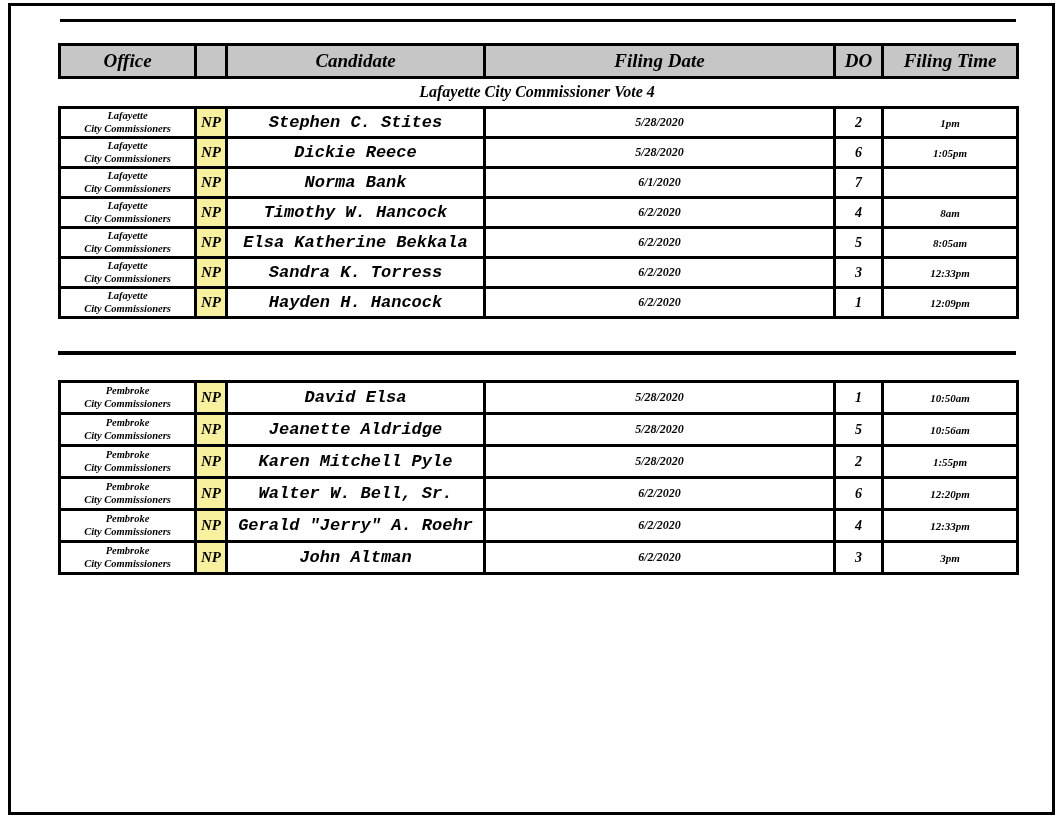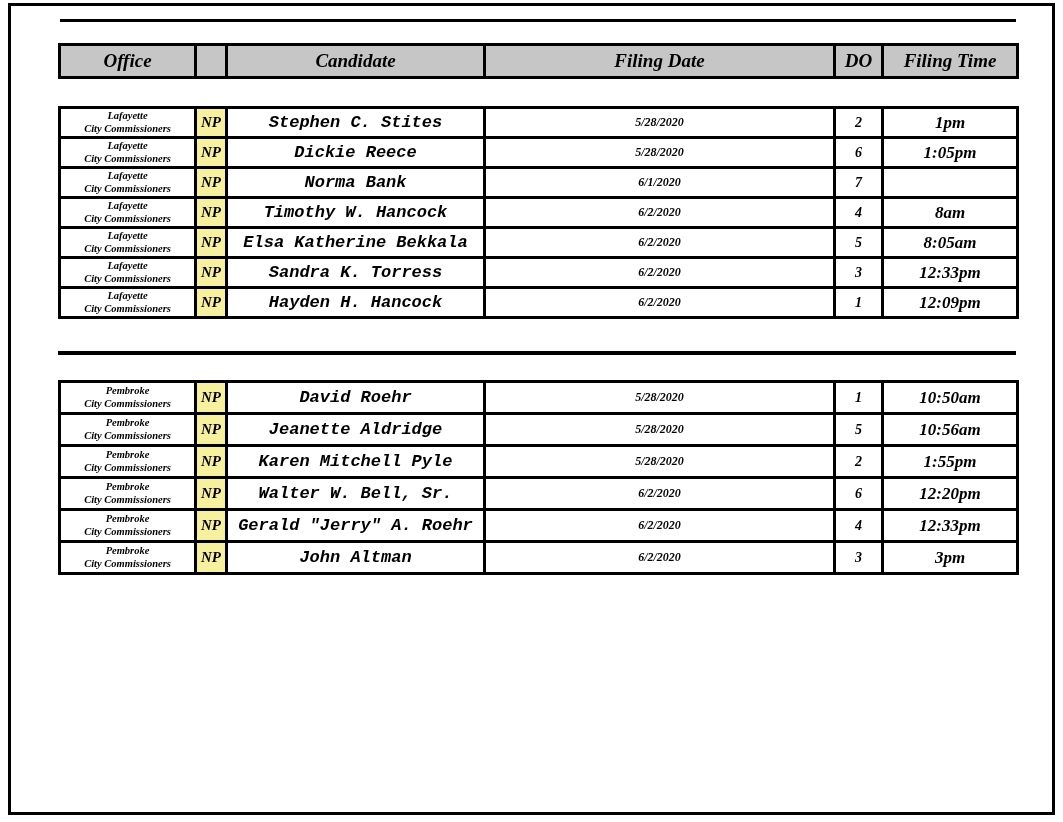--- a/index.html
+++ b/index.html
@@ -50,21 +50,21 @@
   [data-section="1"] td{height:29px;}
   .office-cell{font-size:10.5px;line-height:1.2;}
   .office-cell .l1,.office-cell .l2{display:block;}
   .party-cell{
     background:var(--party-bg);
     font-size:15px;padding:0;font-style:italic;
   }
   .candidate-cell{font-size:17px;font-family:Liberation Mono, monospace;}
   .date-cell{font-size:12px;}
   .do-cell{font-size:14px;}
-  .time-cell{font-size:17px;}
+  .time-cell{font-size:11px;}
   .section-title{
     position:absolute;left:47px;width:958px;
     text-align:center;font-style:italic;font-weight:bold;
     font-size:16px;line-height:22px;
   }
   .hdr-table{top:37px;}
   .t-1{top:100px;}
   .title-1{top:75px;}
   .rule-2{top:345px;}
   .title-2{top:352px;}
@@ -91,20 +91,21 @@
         <th>Office</th>
         <th></th>
         <th>Candidate</th>
         <th>Filing Date</th>
         <th>DO</th>
         <th>Filing Time</th>
       </tr>
     </tbody>
   </table>
 
+  <div class="section-title title-1">Lafayette City Commissioner Vote 4</div>
   <table class="t-1" data-section="0">
     <colgroup>
       <col class="c-office">
         <col class="c-party">
         <col class="c-candidate">
       <col class="c-date">
         <col class="c-do">
         <col class="c-time">
     </colgroup>
     <tbody>
@@ -198,21 +199,21 @@
         <col class="c-do">
         <col class="c-time">
     </colgroup>
     <tbody>
         <tr>
     <td class="office-cell">
       <span class="l1">Pembroke</span>
       <span class="l2">City Commissioners</span>
     </td>
     <td class="party-cell">NP</td>
-    <td class="candidate-cell">David Roehr</td>
+    <td class="candidate-cell">David Elsa</td>
     <td class="date-cell">5/28/2020</td>
     <td class="do-cell">1</td>
     <td class="time-cell">10:50am</td>
   </tr>
         <tr>
     <td class="office-cell">
       <span class="l1">Pembroke</span>
       <span class="l2">City Commissioners</span>
     </td>
     <td class="party-cell">NP</td>

